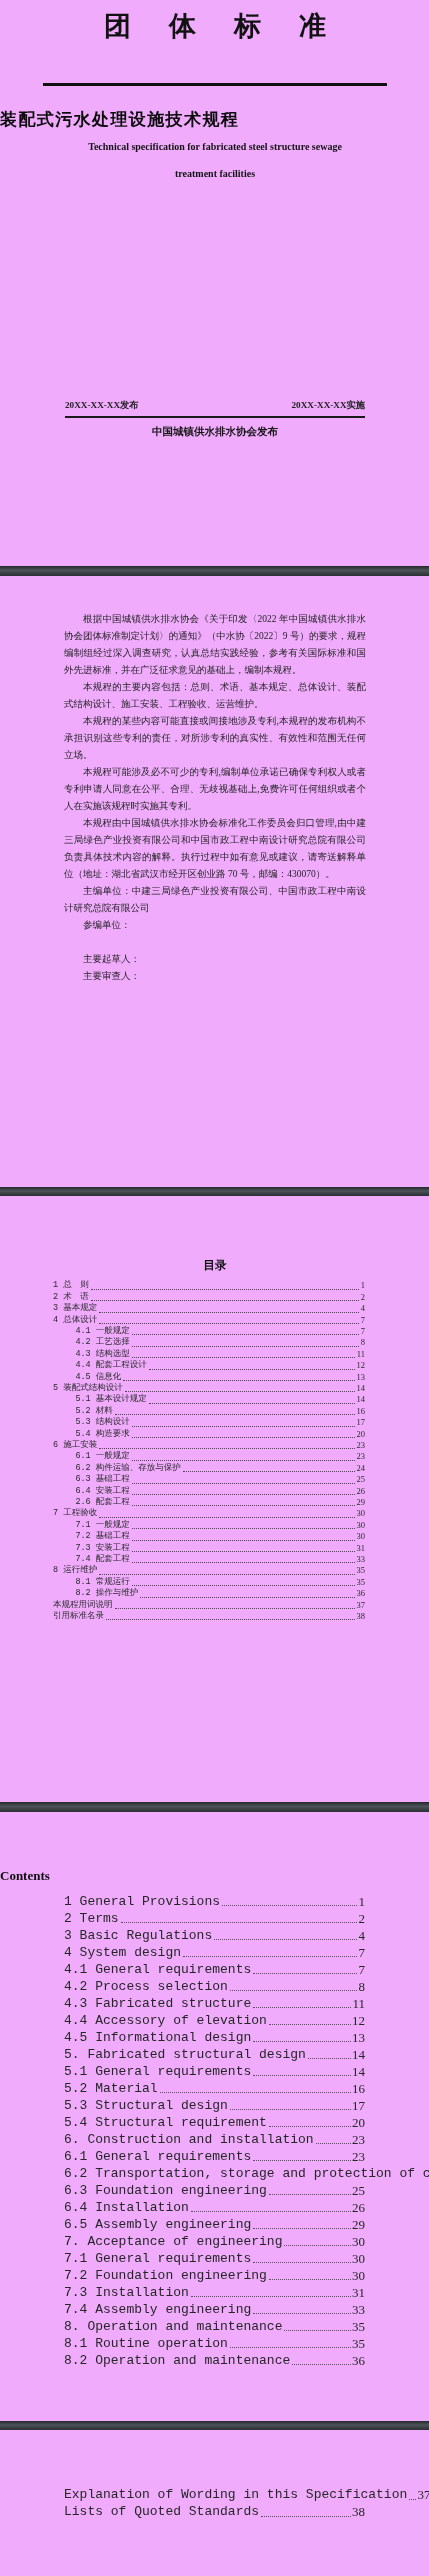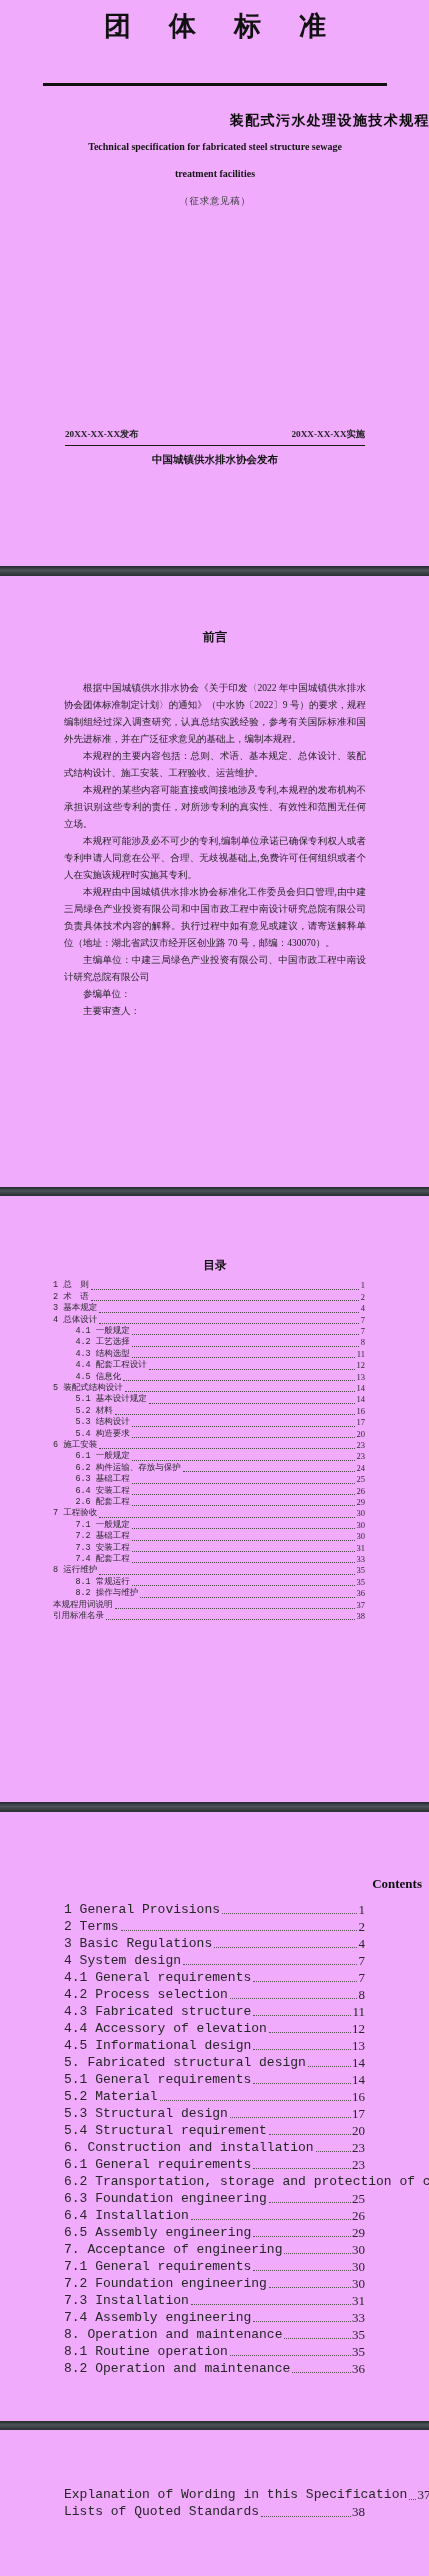--- a/index.html
+++ b/index.html
@@ -33,24 +33,24 @@
     white-space: nowrap;
   }
   .cover-rule {
     margin: 41px auto 0 auto;
     width: 344px;
     height: 2.7px;
     background: #101010;
   }
   .title-zh {
     margin: 24.5px 0 0 0;
-    text-align: right;
+    text-align: left;
     font-family: "Liberation Sans", sans-serif;
     font-weight: bold;
-    font-size: 14px;
+    font-size: 17px;
     line-height: 20.4px;
     letter-spacing: 1.4px;
     color: #0c0c0c;
   }
   .title-en {
     margin: 9.5px 0 0 0;
     text-align: center;
     font-family: "Liberation Serif", serif;
     font-weight: bold;
     font-size: 10px;
@@ -123,23 +123,23 @@
     margin: 8px;
     padding-top: 54px;
     text-align: center;
     font-family: "Liberation Sans", sans-serif;
     font-weight: bold;
     font-size: 11.6px;
     line-height: 14.3px;
     color: #101010;
   }
   .toc-title-en {
-    margin: 8px;
+    margin: 0;
     padding-top: 56px;
-    text-align: right;
+    text-align: left;
     font-family: "Liberation Serif", serif;
     font-weight: bold;
     font-size: 13px;
     line-height: 15.6px;
     color: #101010;
   }
 
   .toc-list { margin: 6.8px 65px 0 53px; }
   .toc-list.en { margin: 9.5px 65px 0 64px; }
   .toc-list-overflow { margin: 56px 65px 0 64px; }
@@ -169,44 +169,43 @@
 </style>
 </head>
 <body>
 
 <section class="page cover">
   <h1 class="banner">团体标准</h1>
   <div class="cover-rule"></div>
   <h2 class="title-zh">装配式污水处理设施技术规程</h2>
   <div class="title-en">Technical specification for fabricated steel structure sewage</div>
   <div class="title-en second">treatment facilities</div>
-  <div class="draft-note">（征求意见稿）</div>
   <div class="date-row">
     <span>20XX-XX-XX发布</span>
     <span>20XX-XX-XX实施</span>
   </div>
   <div class="date-rule"></div>
   <div class="publisher">中国城镇供水排水协会发布</div>
 </section>
 
 <div class="page-sep"></div>
 
 <section class="page foreword">
-  <h2 class="fw-title">前言</h2>
   <div class="fw-body">
     <div>
 
     <p class="fw-p">根据中国城镇供水排水协会《关于印发〈2022 年中国城镇供水排水协会团体标准制定计划〉的通知》（中水协〔2022〕9 号）的要求，规程编制组经过深入调查研究，认真总结实践经验，参考有关国际标准和国外先进标准，并在广泛征求意见的基础上，编制本规程。</p>
         <p class="fw-p">本规程的主要内容包括：总则、术语、基本规定、总体设计、装配式结构设计、施工安装、工程验收、运营维护。</p>
         <p class="fw-p">本规程的某些内容可能直接或间接地涉及专利,本规程的发布机构不承担识别这些专利的责任，对所涉专利的真实性、有效性和范围无任何立场。</p>
         <p class="fw-p">本规程可能涉及必不可少的专利,编制单位承诺已确保专利权人或者专利申请人同意在公平、合理、无歧视基础上,免费许可任何组织或者个人在实施该规程时实施其专利。</p>
         <p class="fw-p">本规程由中国城镇供水排水协会标准化工作委员会归口管理,由中建三局绿色产业投资有限公司和中国市政工程中南设计研究总院有限公司负责具体技术内容的解释。执行过程中如有意见或建议，请寄送解释单位（地址：湖北省武汉市经开区创业路 70 号，邮编：430070）。</p>
         <p class="fw-p">主编单位：中建三局绿色产业投资有限公司、中国市政工程中南设计研究总院有限公司</p>
         <p class="fw-p">参编单位：</p>
       </div>
+    <p class="fw-p gap-before">主要起草人：</p>
     <p class="fw-p">主要审查人：</p>
   </div>
 </section>
 
 <div class="page-sep"></div>
 
 <section class="page toc-zh">
   <h2 class="toc-title-zh">目录</h2>
   <div class="toc-list">
 

